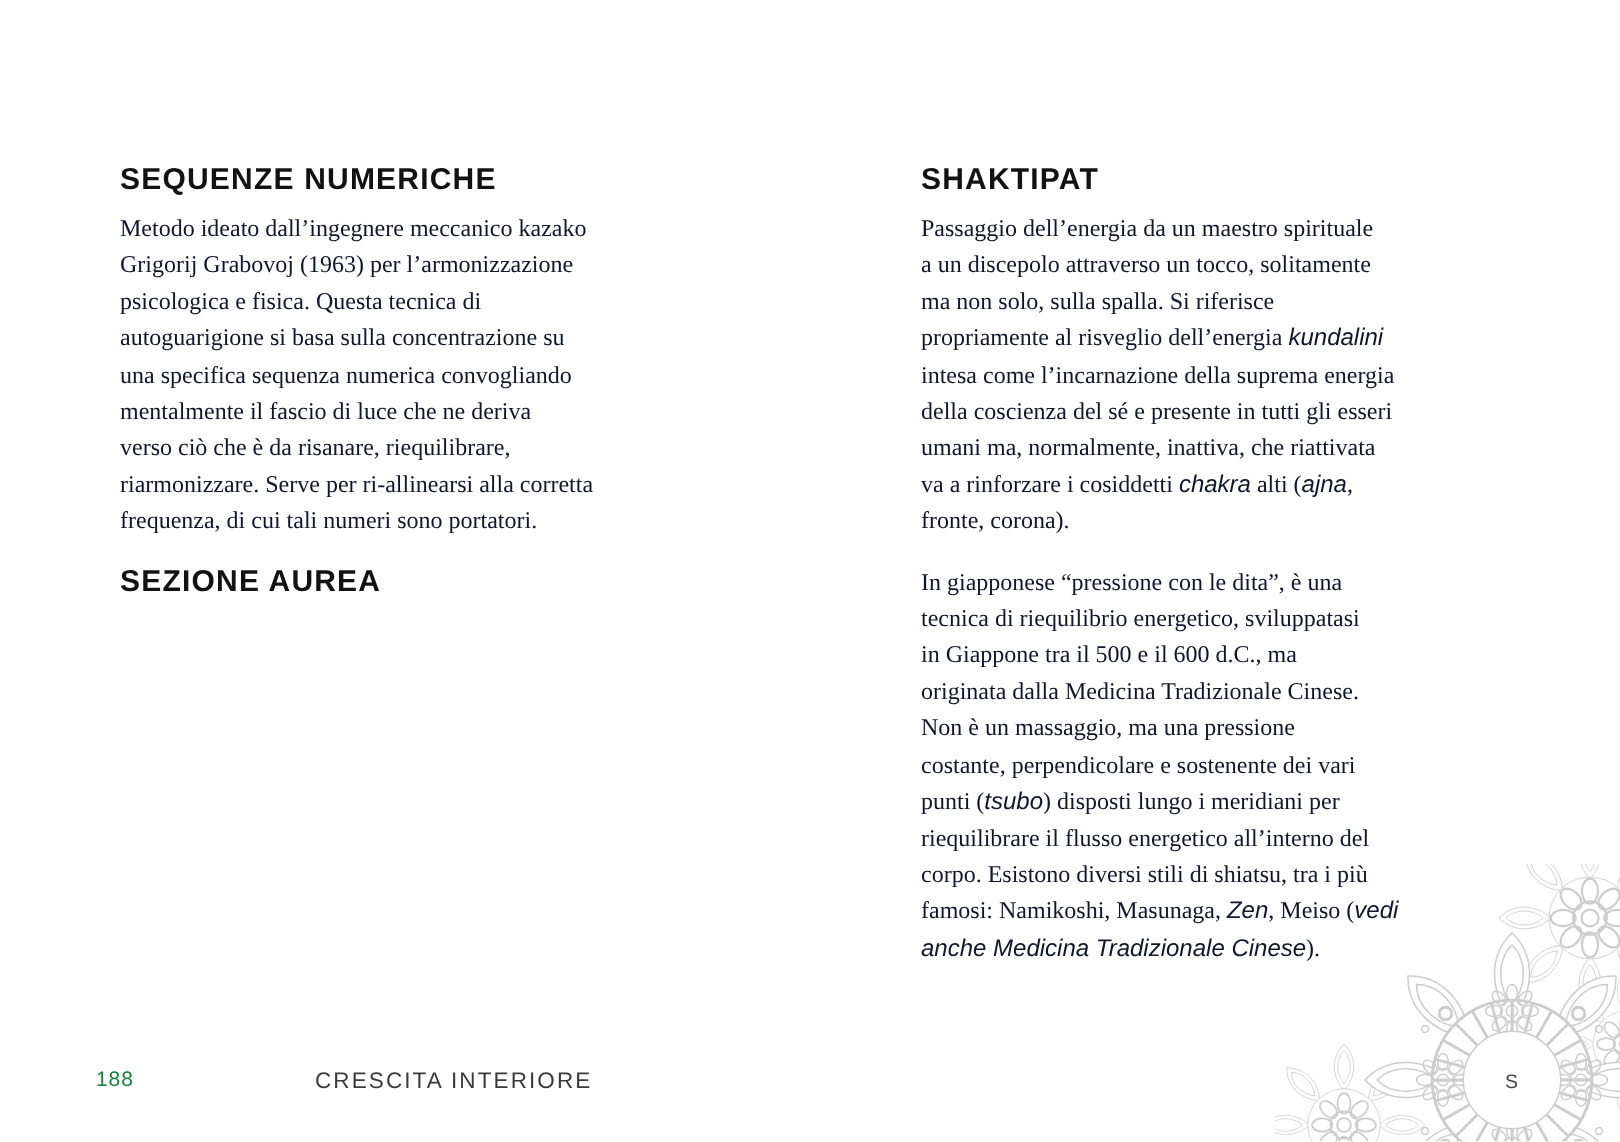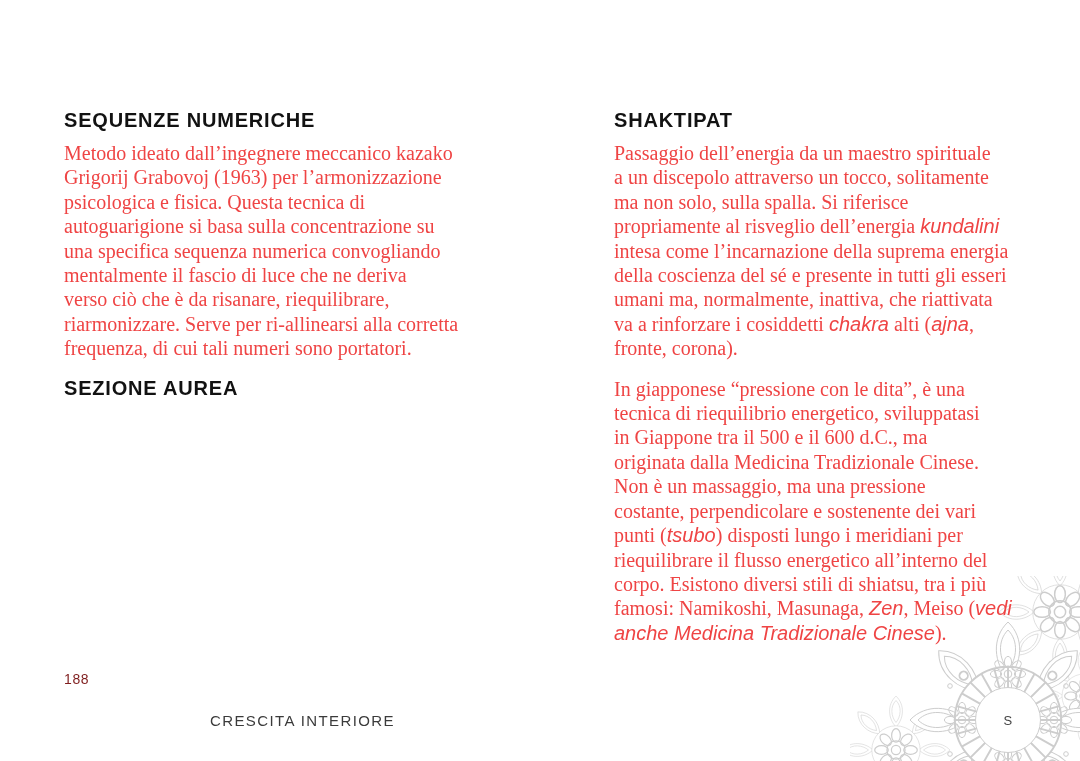--- a/index.html
+++ b/index.html
@@ -7,51 +7,51 @@
     width: 1080px; height: 761px;
     background: #ffffff;
     position: relative;
     overflow: hidden;
     font-family: "Liberation Serif", serif;
   }
   .column {
     position: absolute;
     top: 109px;
   }
-  .column.left  { left: 64px;  width: 478px; }
+  .column.left  { left: 80px;  width: 478px; }
   .column.right { left: 614px; width: 470px; }
   .entry + .entry { margin-top: 16px; }
   .term {
     margin: 0 0 10px 0;
     font-family: "Liberation Sans", sans-serif;
     font-weight: 700;
     font-size: 20px;
     line-height: 22px;
     letter-spacing: 0.8px;
     color: #121212;
   }
   .definition {
     margin: 0;
     font-family: "Liberation Serif", serif;
-    font-size: 20px;
+    font-size: 16px;
     line-height: 24.4px;
-    color: #ef4444;
+    color: #0f172a;
     white-space: pre-line;
   }
   .definition em {
     font-style: italic;
     font-family: Liberation Sans, sans-serif;
   }
   .footer-pagenum {
     position: absolute;
-    left: 64px; top: 671px;
+    left: 64px; top: 711px;
     font-family: "Liberation Sans", sans-serif;
     font-size: 14px;
     letter-spacing: 0.6px;
-    color: #7f1d1d;
+    color: #15803d;
   }
   .footer-running {
     position: absolute;
     left: 210px; top: 712px;
     font-family: "Liberation Sans", sans-serif;
     font-size: 15px;
     letter-spacing: 1.4px;
     color: #3b3b3b;
   }
   .mandala {

